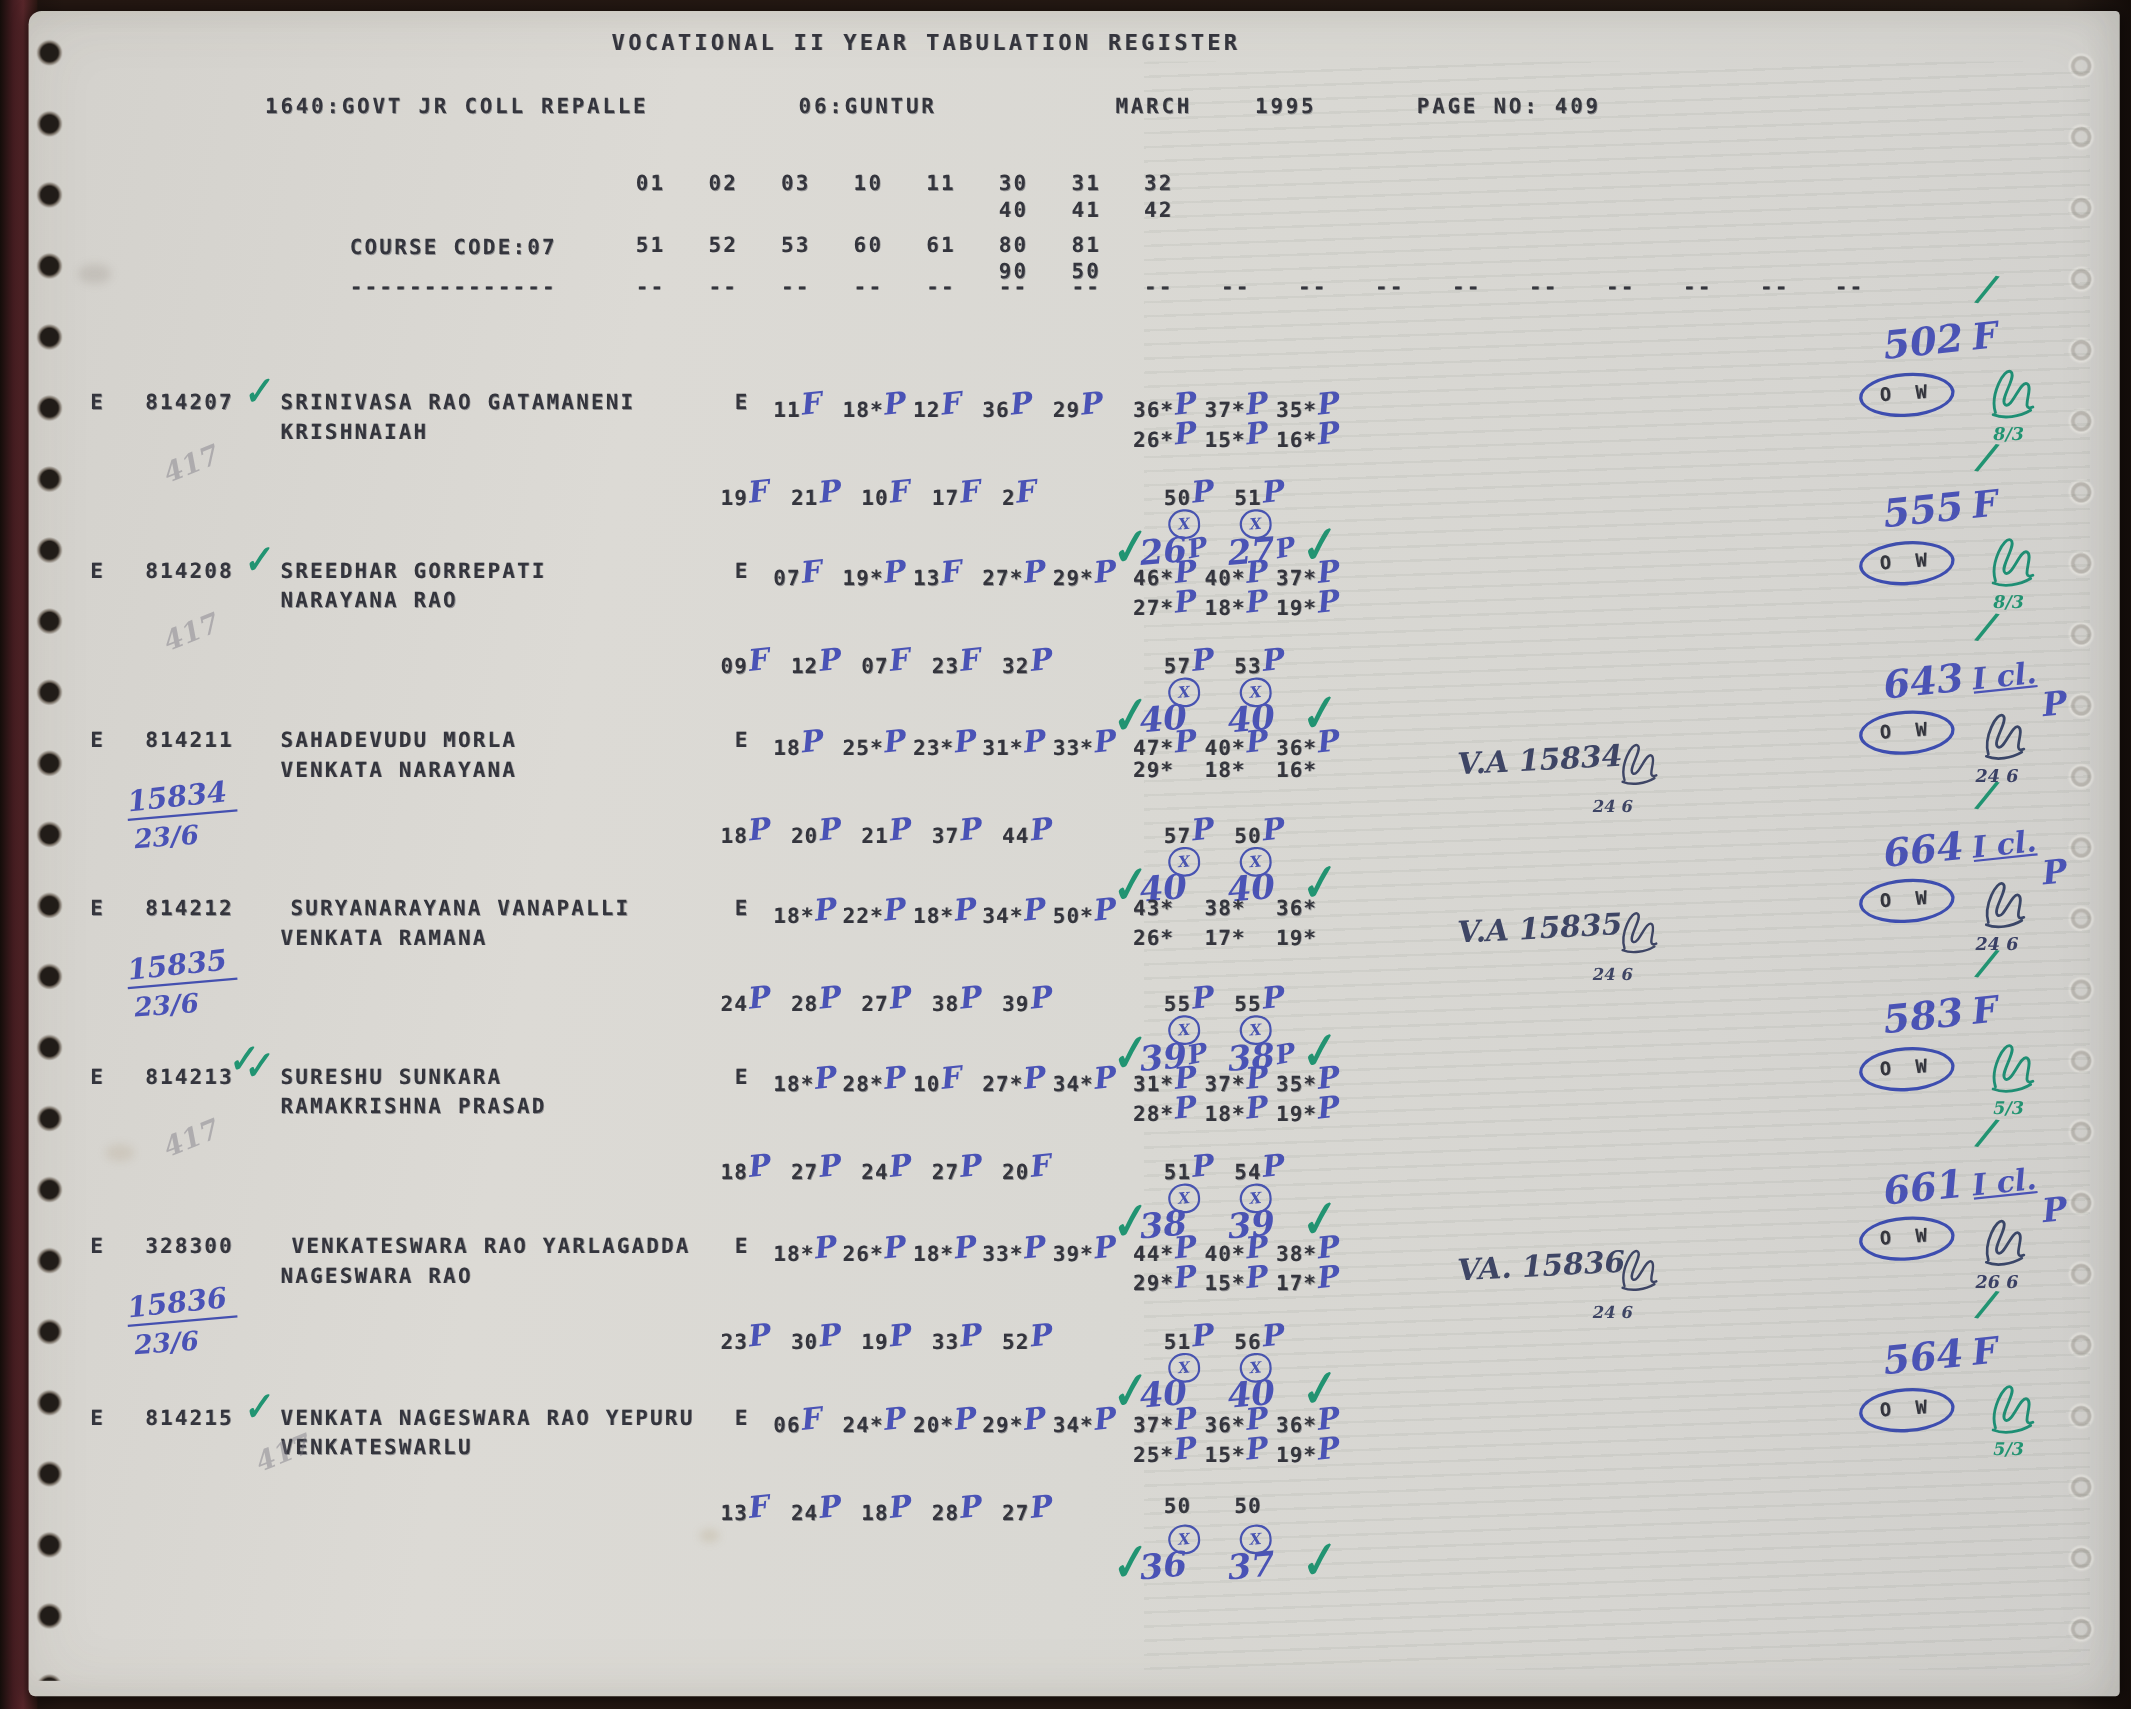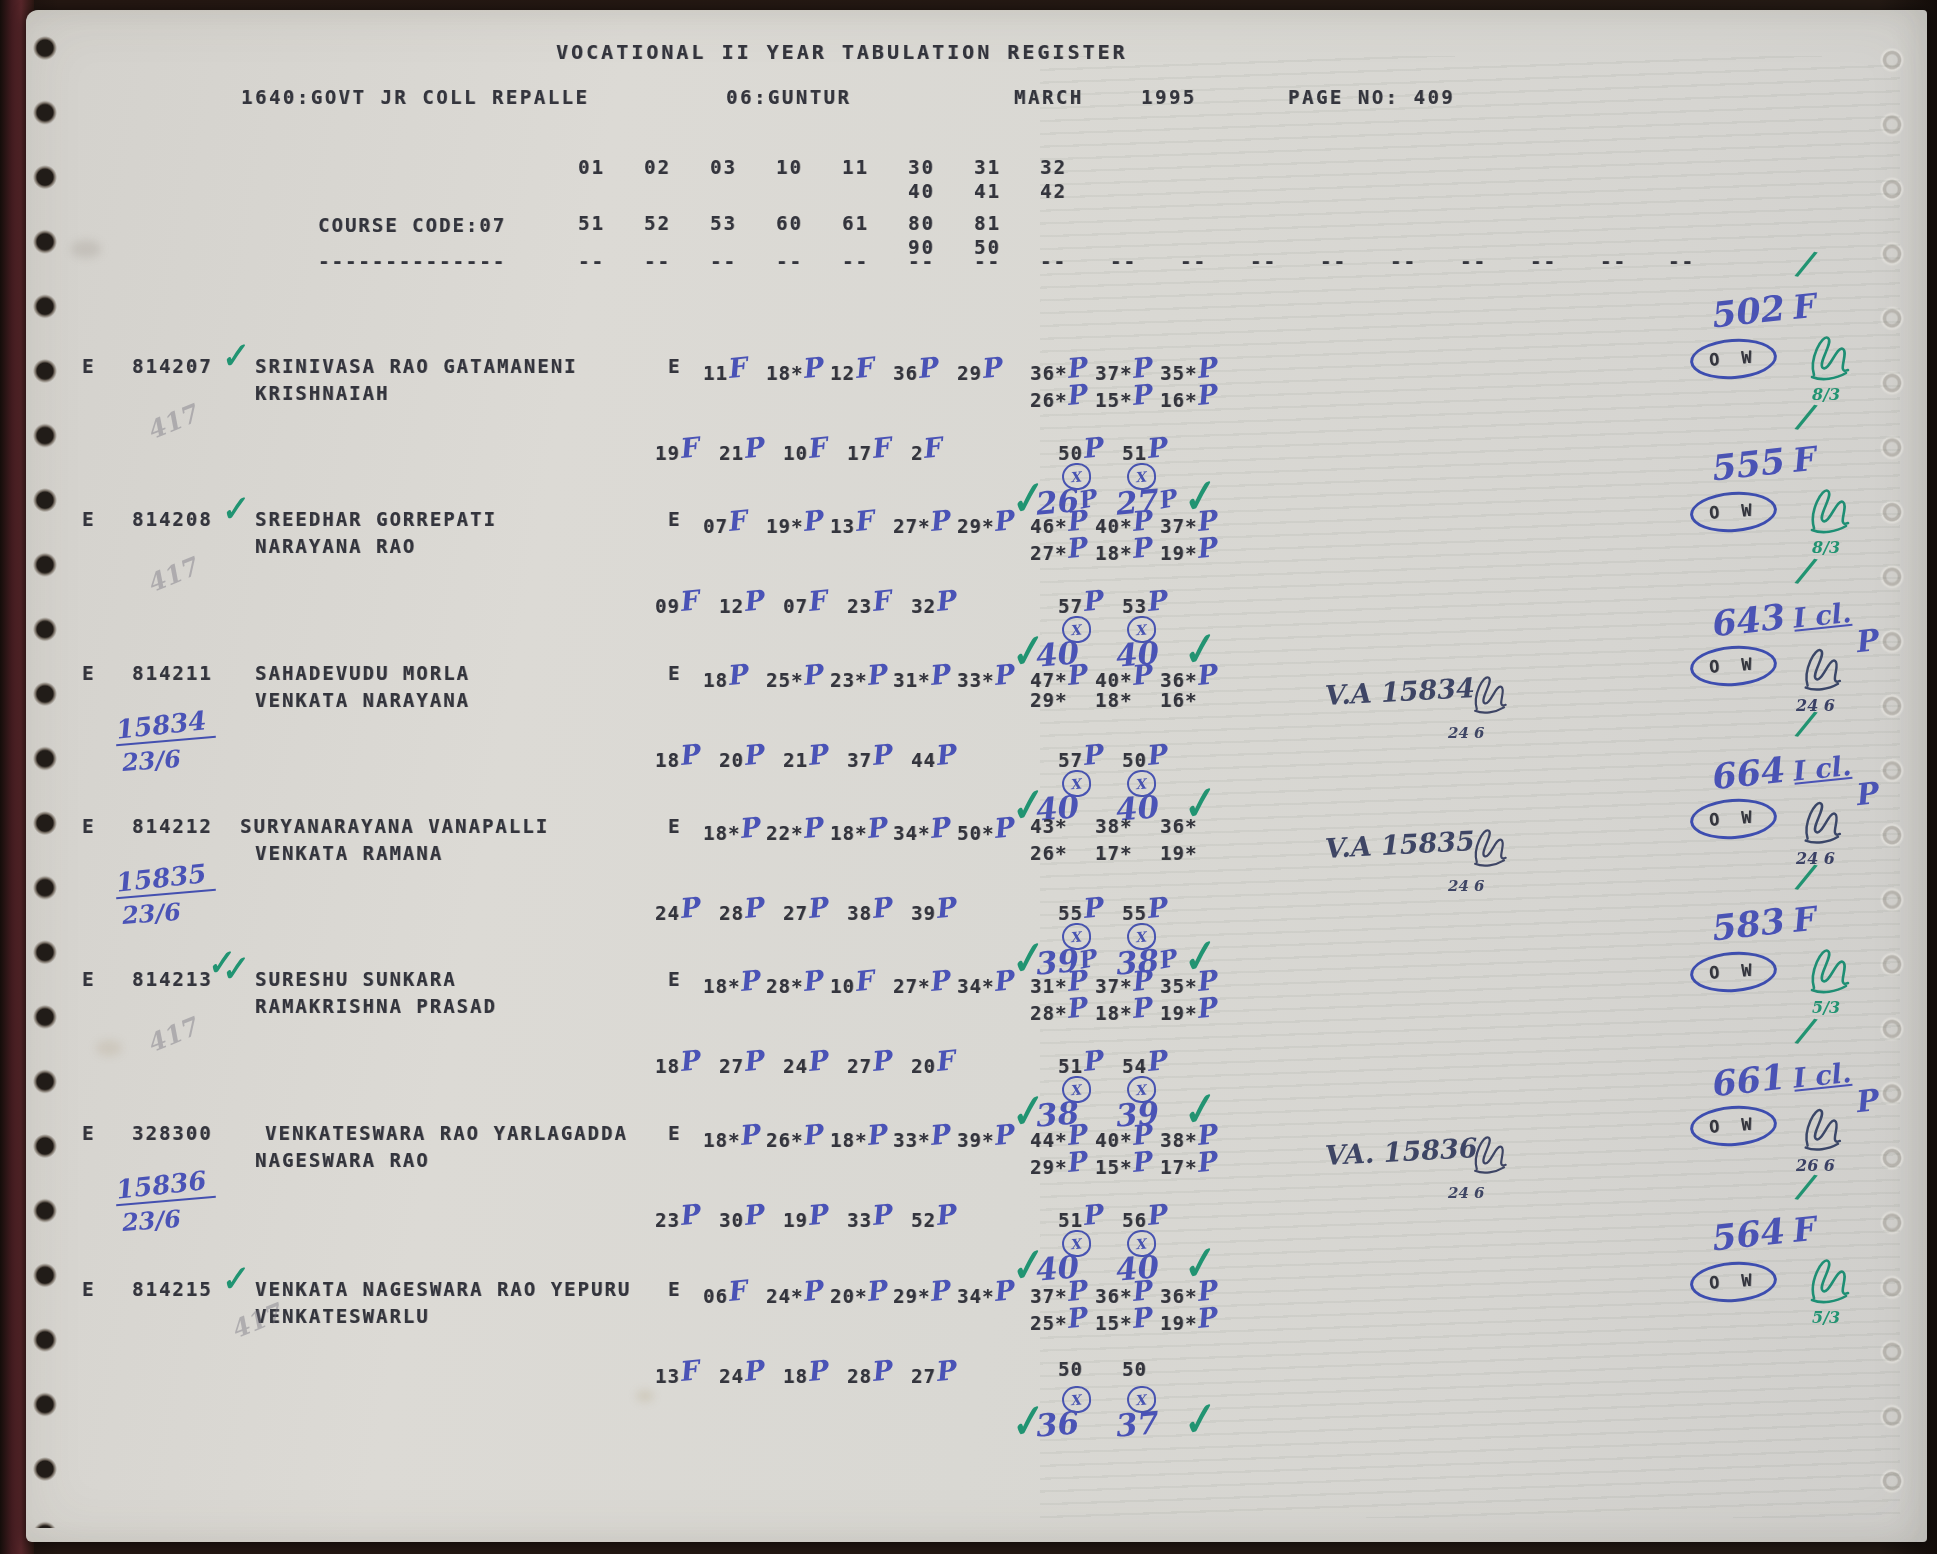--- a/index.html
+++ b/index.html
@@ -47,21 +47,21 @@
   .m-note{font-size:16px;font-weight:700;}
   .sig svg{display:block;}
 </style>
 </head>
 <body>
 
 <div class="scene">
   <div class="binder"></div>
   <div class="paper" id="sheet">
 
-    <div class="abs print t-title" style="left:530px;top:30px;text-align:right;">VOCATIONAL II YEAR TABULATION REGISTER</div>
+    <div class="abs print t-title" style="left:530px;top:16px;text-align:right;">VOCATIONAL II YEAR TABULATION REGISTER</div>
     <div class="abs print t-head" style="left:215px;top:76px;">1640:GOVT JR COLL REPALLE</div>
     <div class="abs print t-head" style="left:700px;top:76px;">06:GUNTUR</div>
     <div class="abs print t-head" style="left:988px;top:76px;">MARCH</div>
     <div class="abs print t-head" style="left:1115px;top:76px;">1995</div>
     <div class="abs print t-head" style="left:1262px;top:76px;">PAGE NO: 409</div>
     <div class="abs print t-code" style="left:292px;top:156px;margin-top:48px;">COURSE CODE:07</div>
 
     <div class="stain" style="left:70px;top:1030px;width:26px;height:16px;background:rgba(150,120,80,.14);"></div>
     <div class="stain" style="left:610px;top:1380px;width:18px;height:12px;background:rgba(150,125,70,.16);"></div>
     <div class="stain" style="left:45px;top:230px;width:30px;height:18px;background:rgba(120,110,100,.18);"></div>
@@ -244,21 +244,21 @@
           <svg width="45.599999999999994" height="51.3" viewBox="0 0 48 54">
             <path d="M8 46 C3 30 16 5 22 9 C28 13 11 35 17 39 C23 43 31 16 37 20 C43 24 30 46 42 41 M6 48 C16 52 30 50 40 44" fill="none" stroke="currentColor" stroke-width="2.6" stroke-linecap="round"></path>
           </svg>
         </span>
         <span class="abs hand mark-h" style="left: 1830px; top: 616px; font-size: 30px;">P</span>
         <span class="abs hand m-note" style="left: 1770px; top: 686px; color: rgb(58, 64, 101);">24 6</span>
       </div>
       <div style="position: absolute; left: 0px; top: 0px; width: 100%; height: 0px;">
         <span class="abs print t-code" style="left: 56px; top: 805px;">E</span>
         <span class="abs print t-code" style="left: 106px; top: 805px;">814212</span>
-        <span class="abs print t-code" style="left: 214px; top: 805px; text-align: center;">SURYANARAYANA VANAPALLI</span>
+        <span class="abs print t-code" style="left: 238px; top: 805px; text-align: center;">SURYANARAYANA VANAPALLI</span>
         <span class="abs print t-code" style="left: 229px; top: 832px;">VENKATA RAMANA</span>
         <span class="abs print t-code" style="left: 642px; top: 805px;">E</span>
         <div class="abs hand" style="left: 90px; top: 853px;"><span class="hand lnote-top">15835</span><div class="fracline"></div><span class="hand lnote-bot" style="margin-left: 6px;">23/6</span></div>
         <span class="abs " style="left: 677px; top: 805px;"><span class="print mark-p">18*</span><span class="hand mark-h">P</span></span>
         <span class="abs " style="left: 740px; top: 805px;"><span class="print mark-p">22*</span><span class="hand mark-h">P</span></span>
         <span class="abs " style="left: 804px; top: 805px;"><span class="print mark-p">18*</span><span class="hand mark-h">P</span></span>
         <span class="abs " style="left: 867px; top: 805px;"><span class="print mark-p">34*</span><span class="hand mark-h">P</span></span>
         <span class="abs " style="left: 931px; top: 805px;"><span class="print mark-p">50*</span><span class="hand mark-h">P</span></span>
         <span class="abs " style="left: 1004px; top: 805px;"><span class="print mark-p">43*</span></span>
         <span class="abs " style="left: 1069px; top: 805px;"><span class="print mark-p">38*</span></span>

